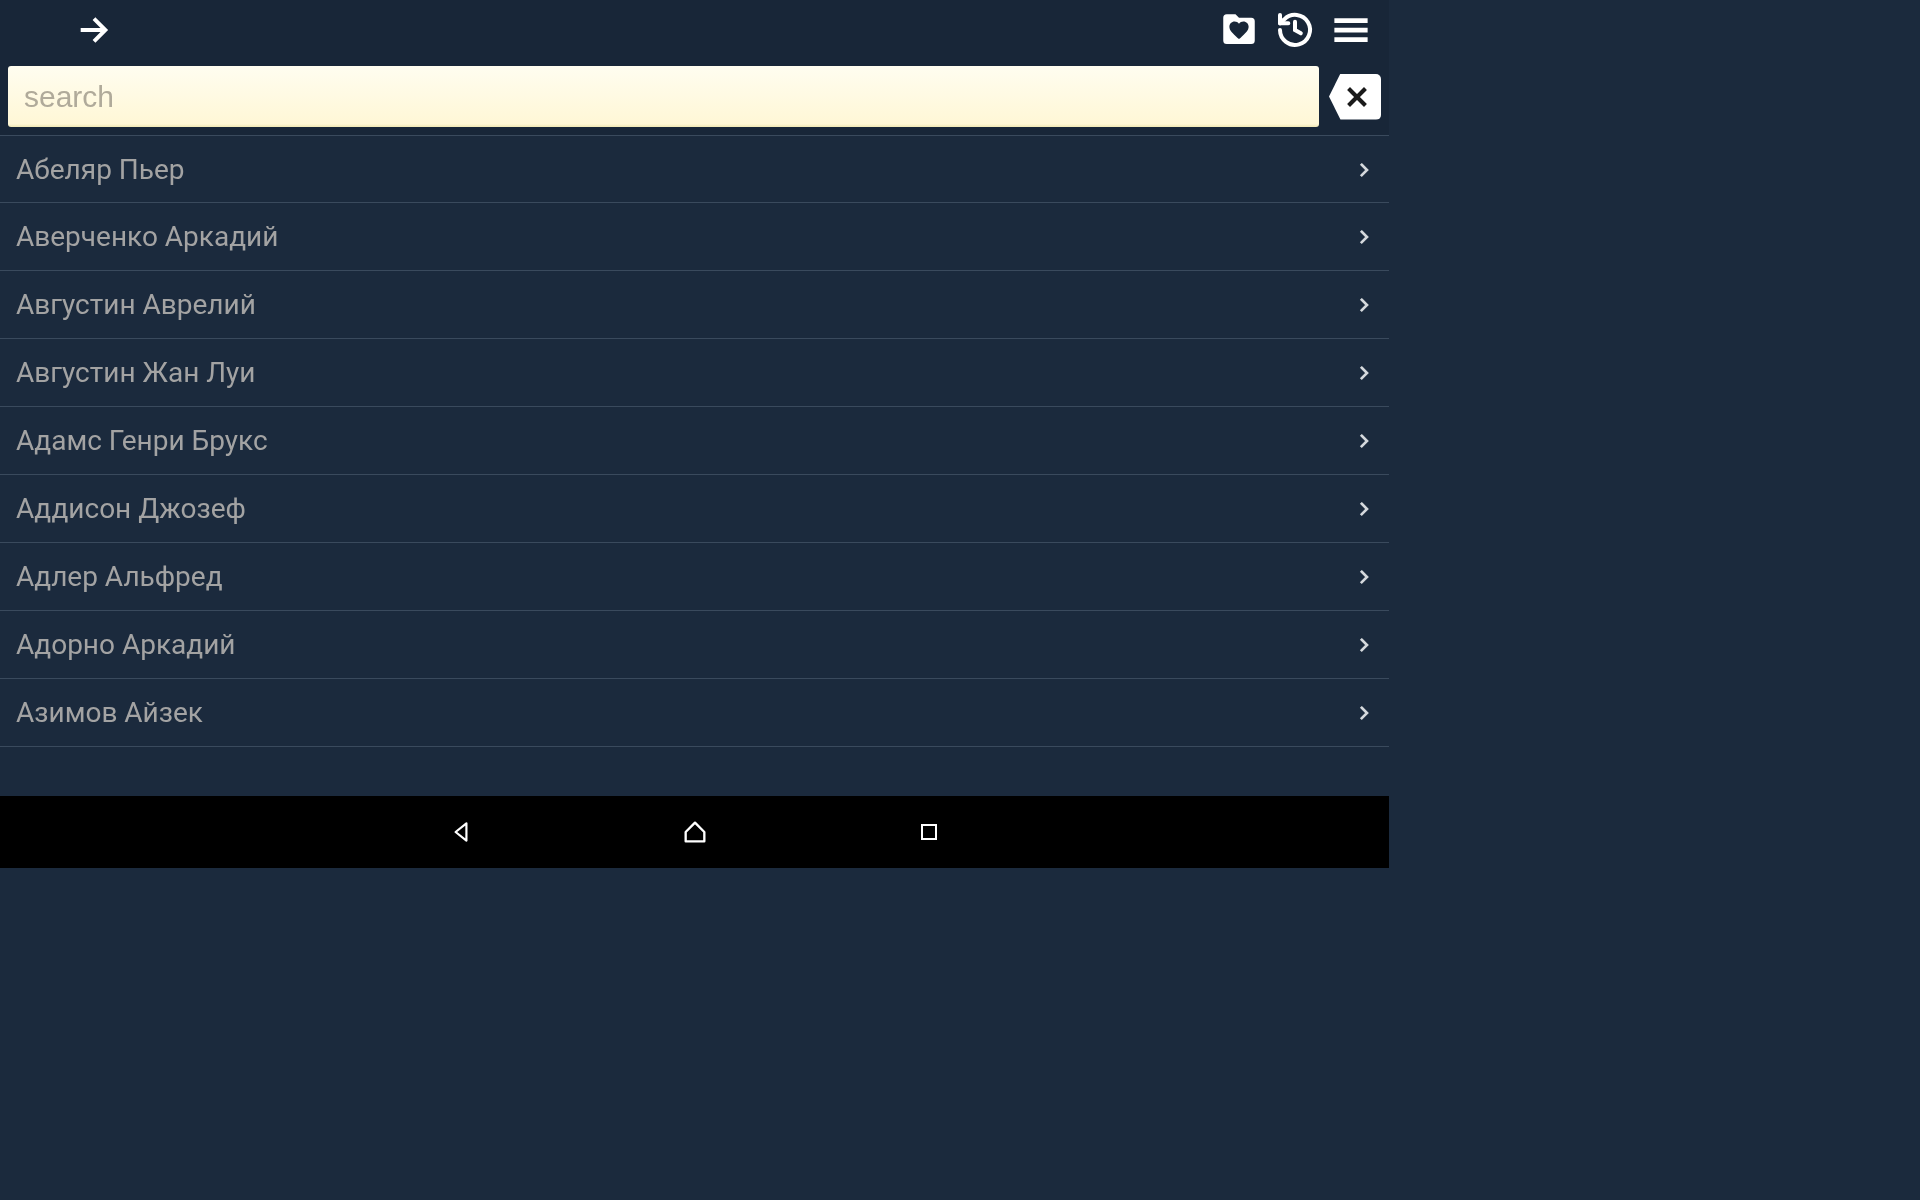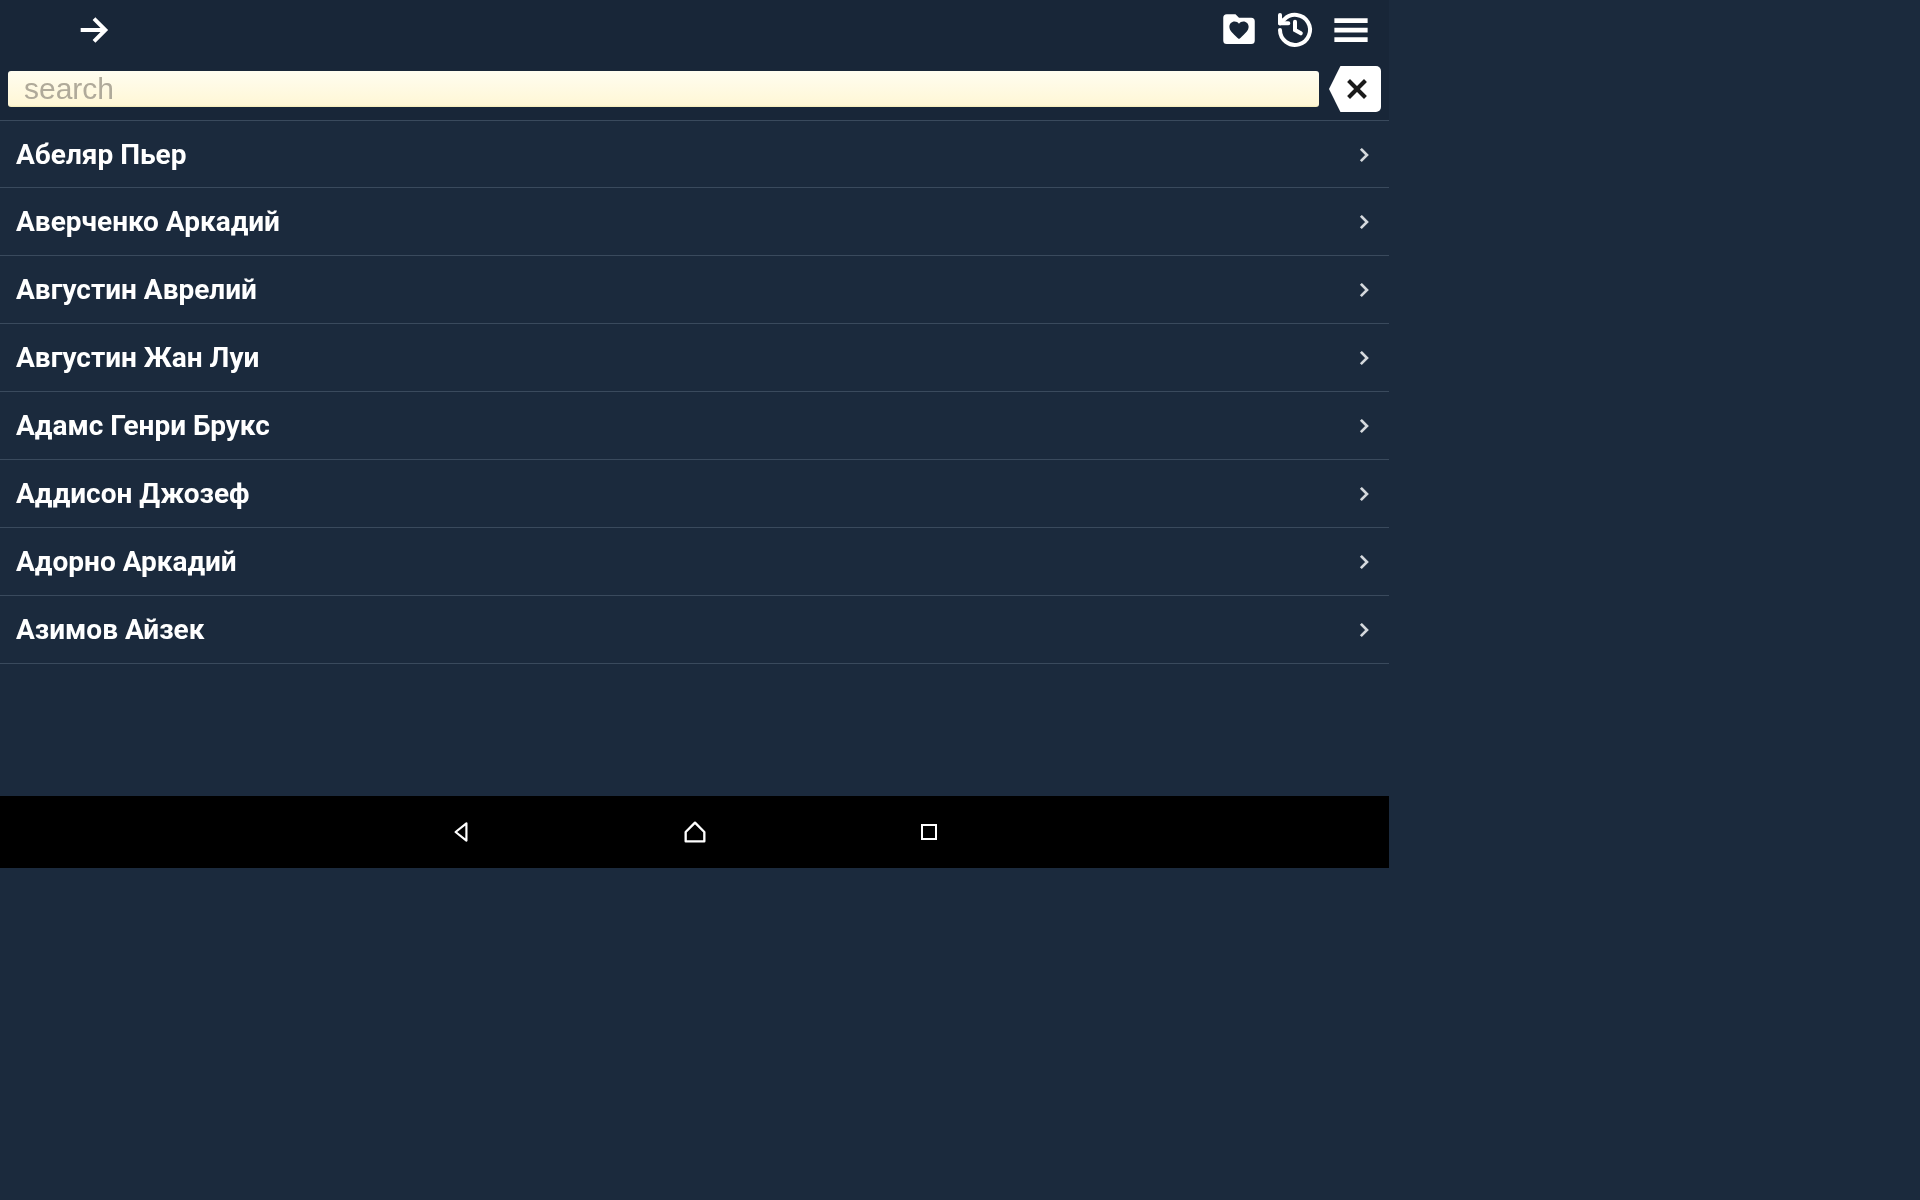--- a/index.html
+++ b/index.html
@@ -44,21 +44,21 @@
     
     .search-row {
       display: flex;
       align-items: center;
       padding: 6px 8px 8px 8px;
       background: #182638;
       gap: 10px;
     }
     .search-input {
       flex: 1;
-      height: 36px;
+      height: 61px;
       background: linear-gradient(180deg, #fffdf0 0%, #fff7d6 95%, #f0e8b5 100%);
       border: none;
       border-radius: 3px;
       font-size: 30px;
       padding: 0 16px;
       color: #444;
       outline: none;
     }
     .search-input::placeholder { color: #b0aa9a; font-weight: 300; }
     .clear-btn {
@@ -79,23 +79,23 @@
       overflow-y: auto;
       background: #1b2a3d;
     }
     .list-item {
       height: 68px;
       display: flex;
       align-items: center;
       padding: 0 16px 0 16px;
       border-bottom: 1px solid #3a4a5d;
       cursor: pointer;
-      color: #ffffff;
+      color: #a3a3a3;
       font-size: 28px;
-      font-weight: 700;
+      font-weight: 400;
       justify-content: flex-end;
     }
     .list-item:first-child { border-top: 1px solid #3a4a5d; }
     .list-item-text { flex: 1; }
     .list-item-chevron { flex-shrink: 0; }
     
     .nav-bar {
       height: 72px;
       background: #000000;
       display: flex;
@@ -190,20 +190,26 @@
             <path d="M9 5l7 7-7 7"></path>
           </svg></span>
       </div>
       <div class="list-item">
         <span class="list-item-text">Аддисон Джозеф</span>
         <span class="list-item-chevron"><svg width="18" height="18" viewBox="0 0 24 24" fill="none" stroke="#d5d9dd" stroke-width="3.5" stroke-linecap="square">
             <path d="M9 5l7 7-7 7"></path>
           </svg></span>
       </div>
       <div class="list-item">
+        <span class="list-item-text">Адлер Альфред</span>
+        <span class="list-item-chevron"><svg width="18" height="18" viewBox="0 0 24 24" fill="none" stroke="#d5d9dd" stroke-width="3.5" stroke-linecap="square">
+            <path d="M9 5l7 7-7 7"></path>
+          </svg></span>
+      </div>
+      <div class="list-item">
         <span class="list-item-text">Адорно Аркадий</span>
         <span class="list-item-chevron"><svg width="18" height="18" viewBox="0 0 24 24" fill="none" stroke="#d5d9dd" stroke-width="3.5" stroke-linecap="square">
             <path d="M9 5l7 7-7 7"></path>
           </svg></span>
       </div>
       <div class="list-item">
         <span class="list-item-text">Азимов Айзек</span>
         <span class="list-item-chevron"><svg width="18" height="18" viewBox="0 0 24 24" fill="none" stroke="#d5d9dd" stroke-width="3.5" stroke-linecap="square">
             <path d="M9 5l7 7-7 7"></path>
           </svg></span>

